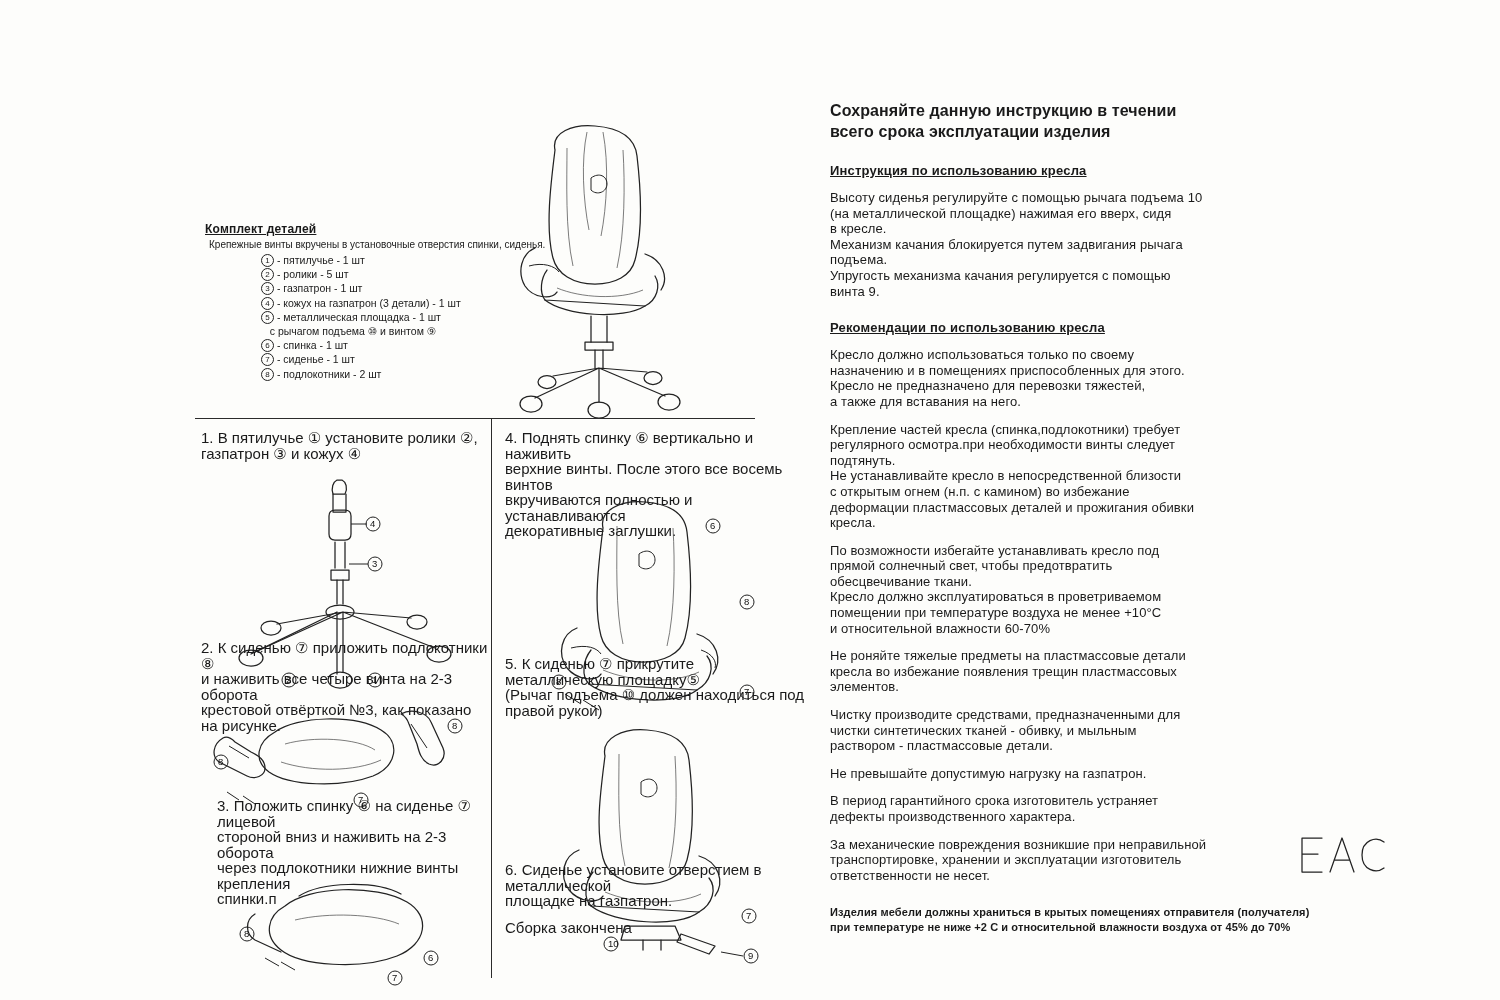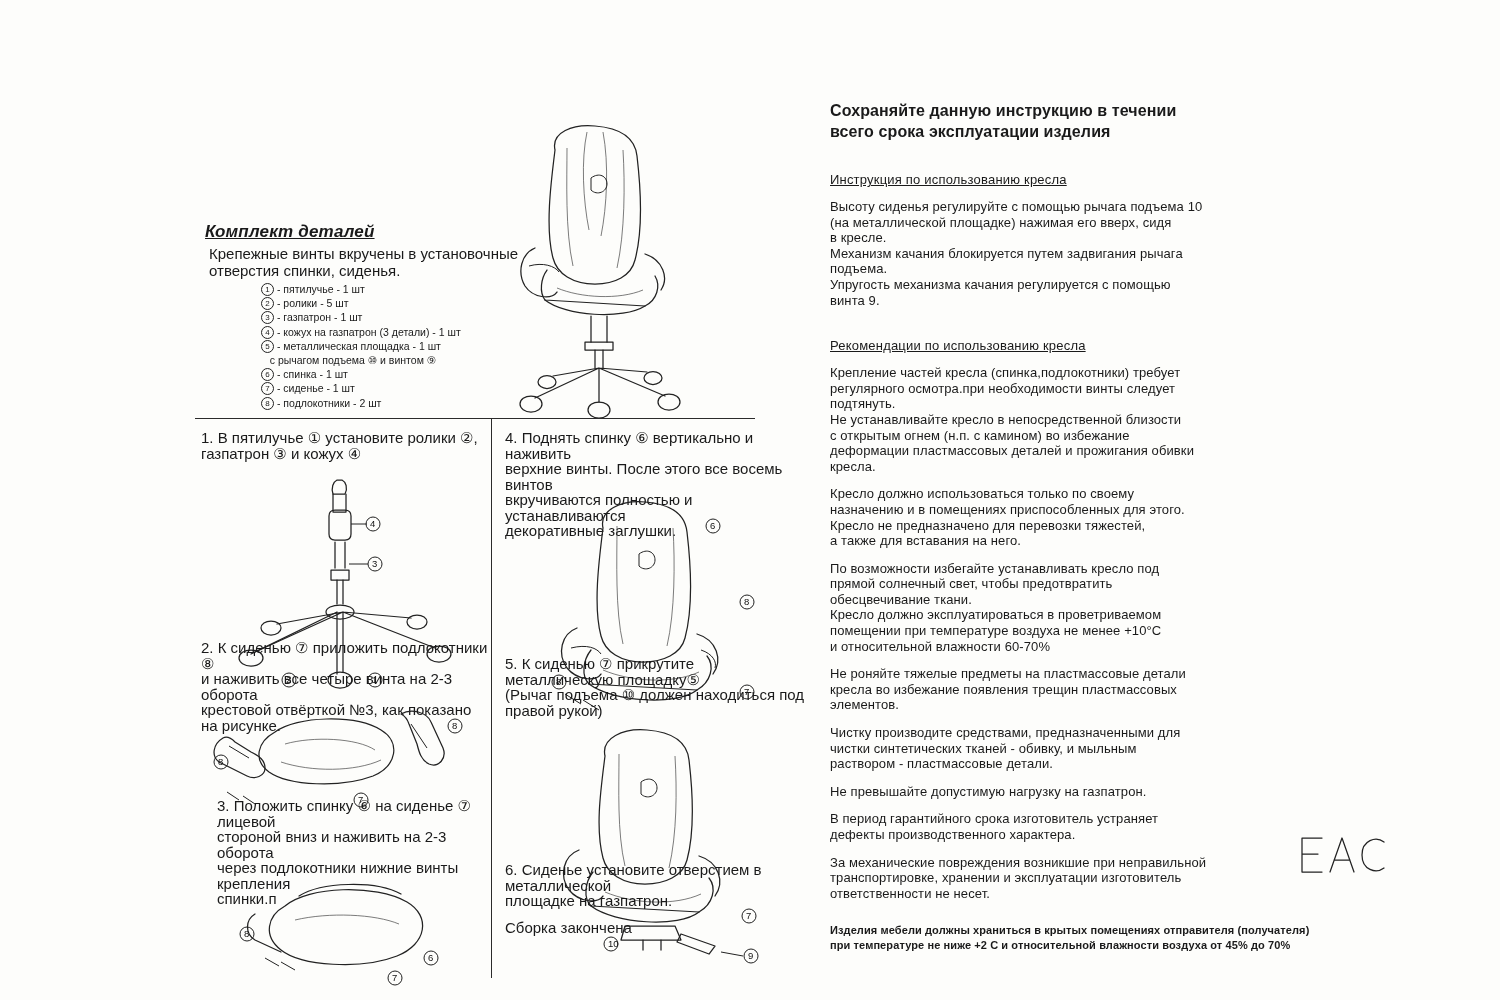--- a/index.html
+++ b/index.html
@@ -27,29 +27,28 @@
     left: 195px; top: 100px;
     width: 600px; height: 850px;
   }
 
   .parts-box {
     position: absolute;
     left: 10px; top: 122px;
     width: 360px;
   }
   .parts-title {
-    font-size: 17px;
+    font-size: 12px;
     font-weight: bold;
-    font-style: italic;
     text-decoration: underline;
     margin-bottom: 3px;
     letter-spacing: .2px;
   }
   .parts-sub {
-    font-size: 15px;
+    font-size: 10px;
     margin-bottom: 3px;
     margin-left: 4px;
   }
   .parts-list {
     list-style: none;
     margin: 0; padding: 0;
     margin-left: 12px;
   }
   .parts-list li {
     font-size: 10.5px;
@@ -90,24 +89,24 @@
   }
   .r-title {
     font-size: 16px;
     font-weight: bold;
     line-height: 21px;
     white-space: pre-line;
     letter-spacing: .1px;
   }
   .r-head {
     font-size: 13px;
-    font-weight: normal;
+    font-weight: bold;
     text-decoration: underline;
     letter-spacing: .2px;
-    margin-top: 30px;
+    margin-top: 21px;
   }
   .r-para {
     font-size: 13px;
     line-height: 15.6px;
     white-space: pre-line;
     margin-top: 12px;
     letter-spacing: .1px;
   }
   .r-small {
     font-size: 11px;
@@ -344,31 +343,31 @@
     <div class="r-head">Инструкция по использованию кресла</div>
     <div class="r-para">Высоту сиденья регулируйте с помощью рычага подъема 10
 (на металлической площадке) нажимая его вверх, сидя
 в кресле.
 Механизм качания блокируется путем задвигания рычага
 подъема.
 Упругость механизма качания регулируется с помощью
 винта 9.</div>
 
     <div class="r-head">Рекомендации по использованию кресла</div>
+    <div class="r-para">Кресло должно использоваться только по своему
+назначению и в помещениях приспособленных для этого.
+Кресло не предназначено для перевозки тяжестей,
+а также для вставания на него.</div>
     <div class="r-para">Крепление частей кресла (спинка,подлокотники) требует
 регулярного осмотра.при необходимости винты следует
 подтянуть.
 Не устанавливайте кресло в непосредственной близости
 с открытым огнем (н.п. с камином) во избежание
 деформации пластмассовых деталей и прожигания обивки
 кресла.</div>
-    <div class="r-para">Кресло должно использоваться только по своему
-назначению и в помещениях приспособленных для этого.
-Кресло не предназначено для перевозки тяжестей,
-а также для вставания на него.</div>
     <div class="r-para">По возможности избегайте устанавливать кресло под
 прямой солнечный свет, чтобы предотвратить
 обесцвечивание ткани.
 Кресло должно эксплуатироваться в проветриваемом
 помещении при температуре воздуха не менее +10°С
 и относительной влажности 60-70%</div>
     <div class="r-para">Не роняйте тяжелые предметы на пластмассовые детали
 кресла во избежание появления трещин пластмассовых
 элементов.</div>
     <div class="r-para">Чистку производите средствами, предназначенными для

